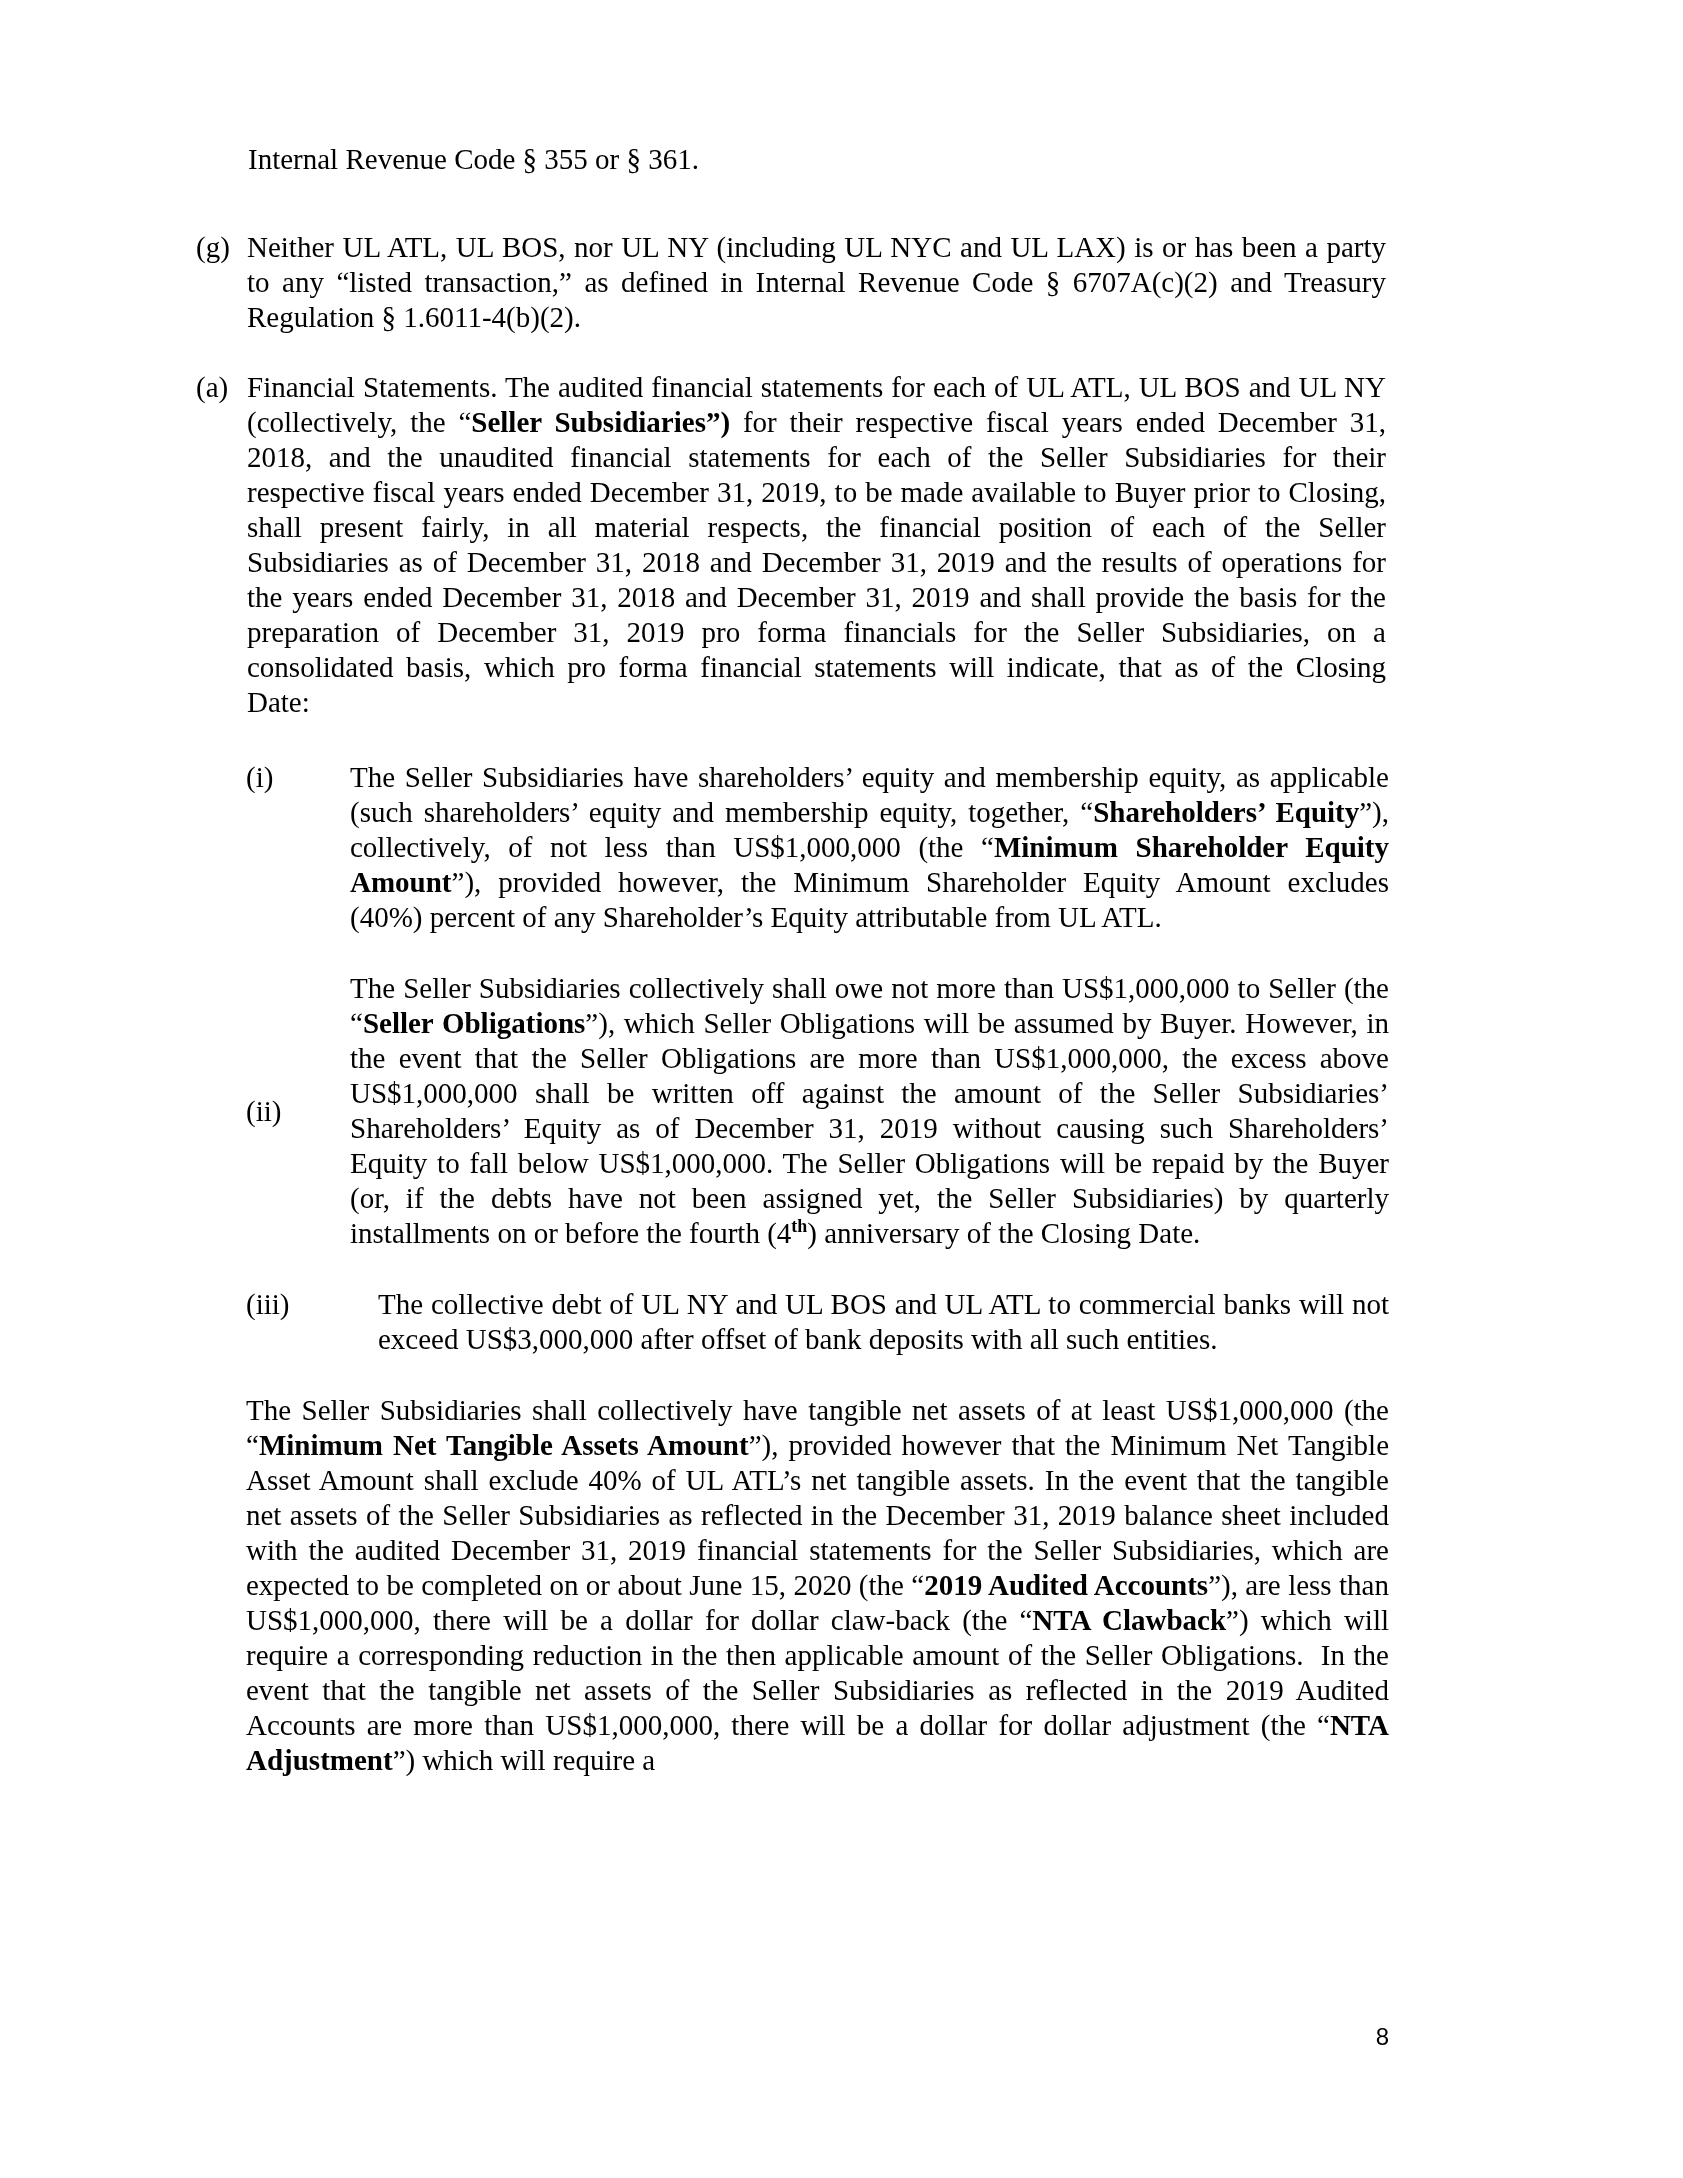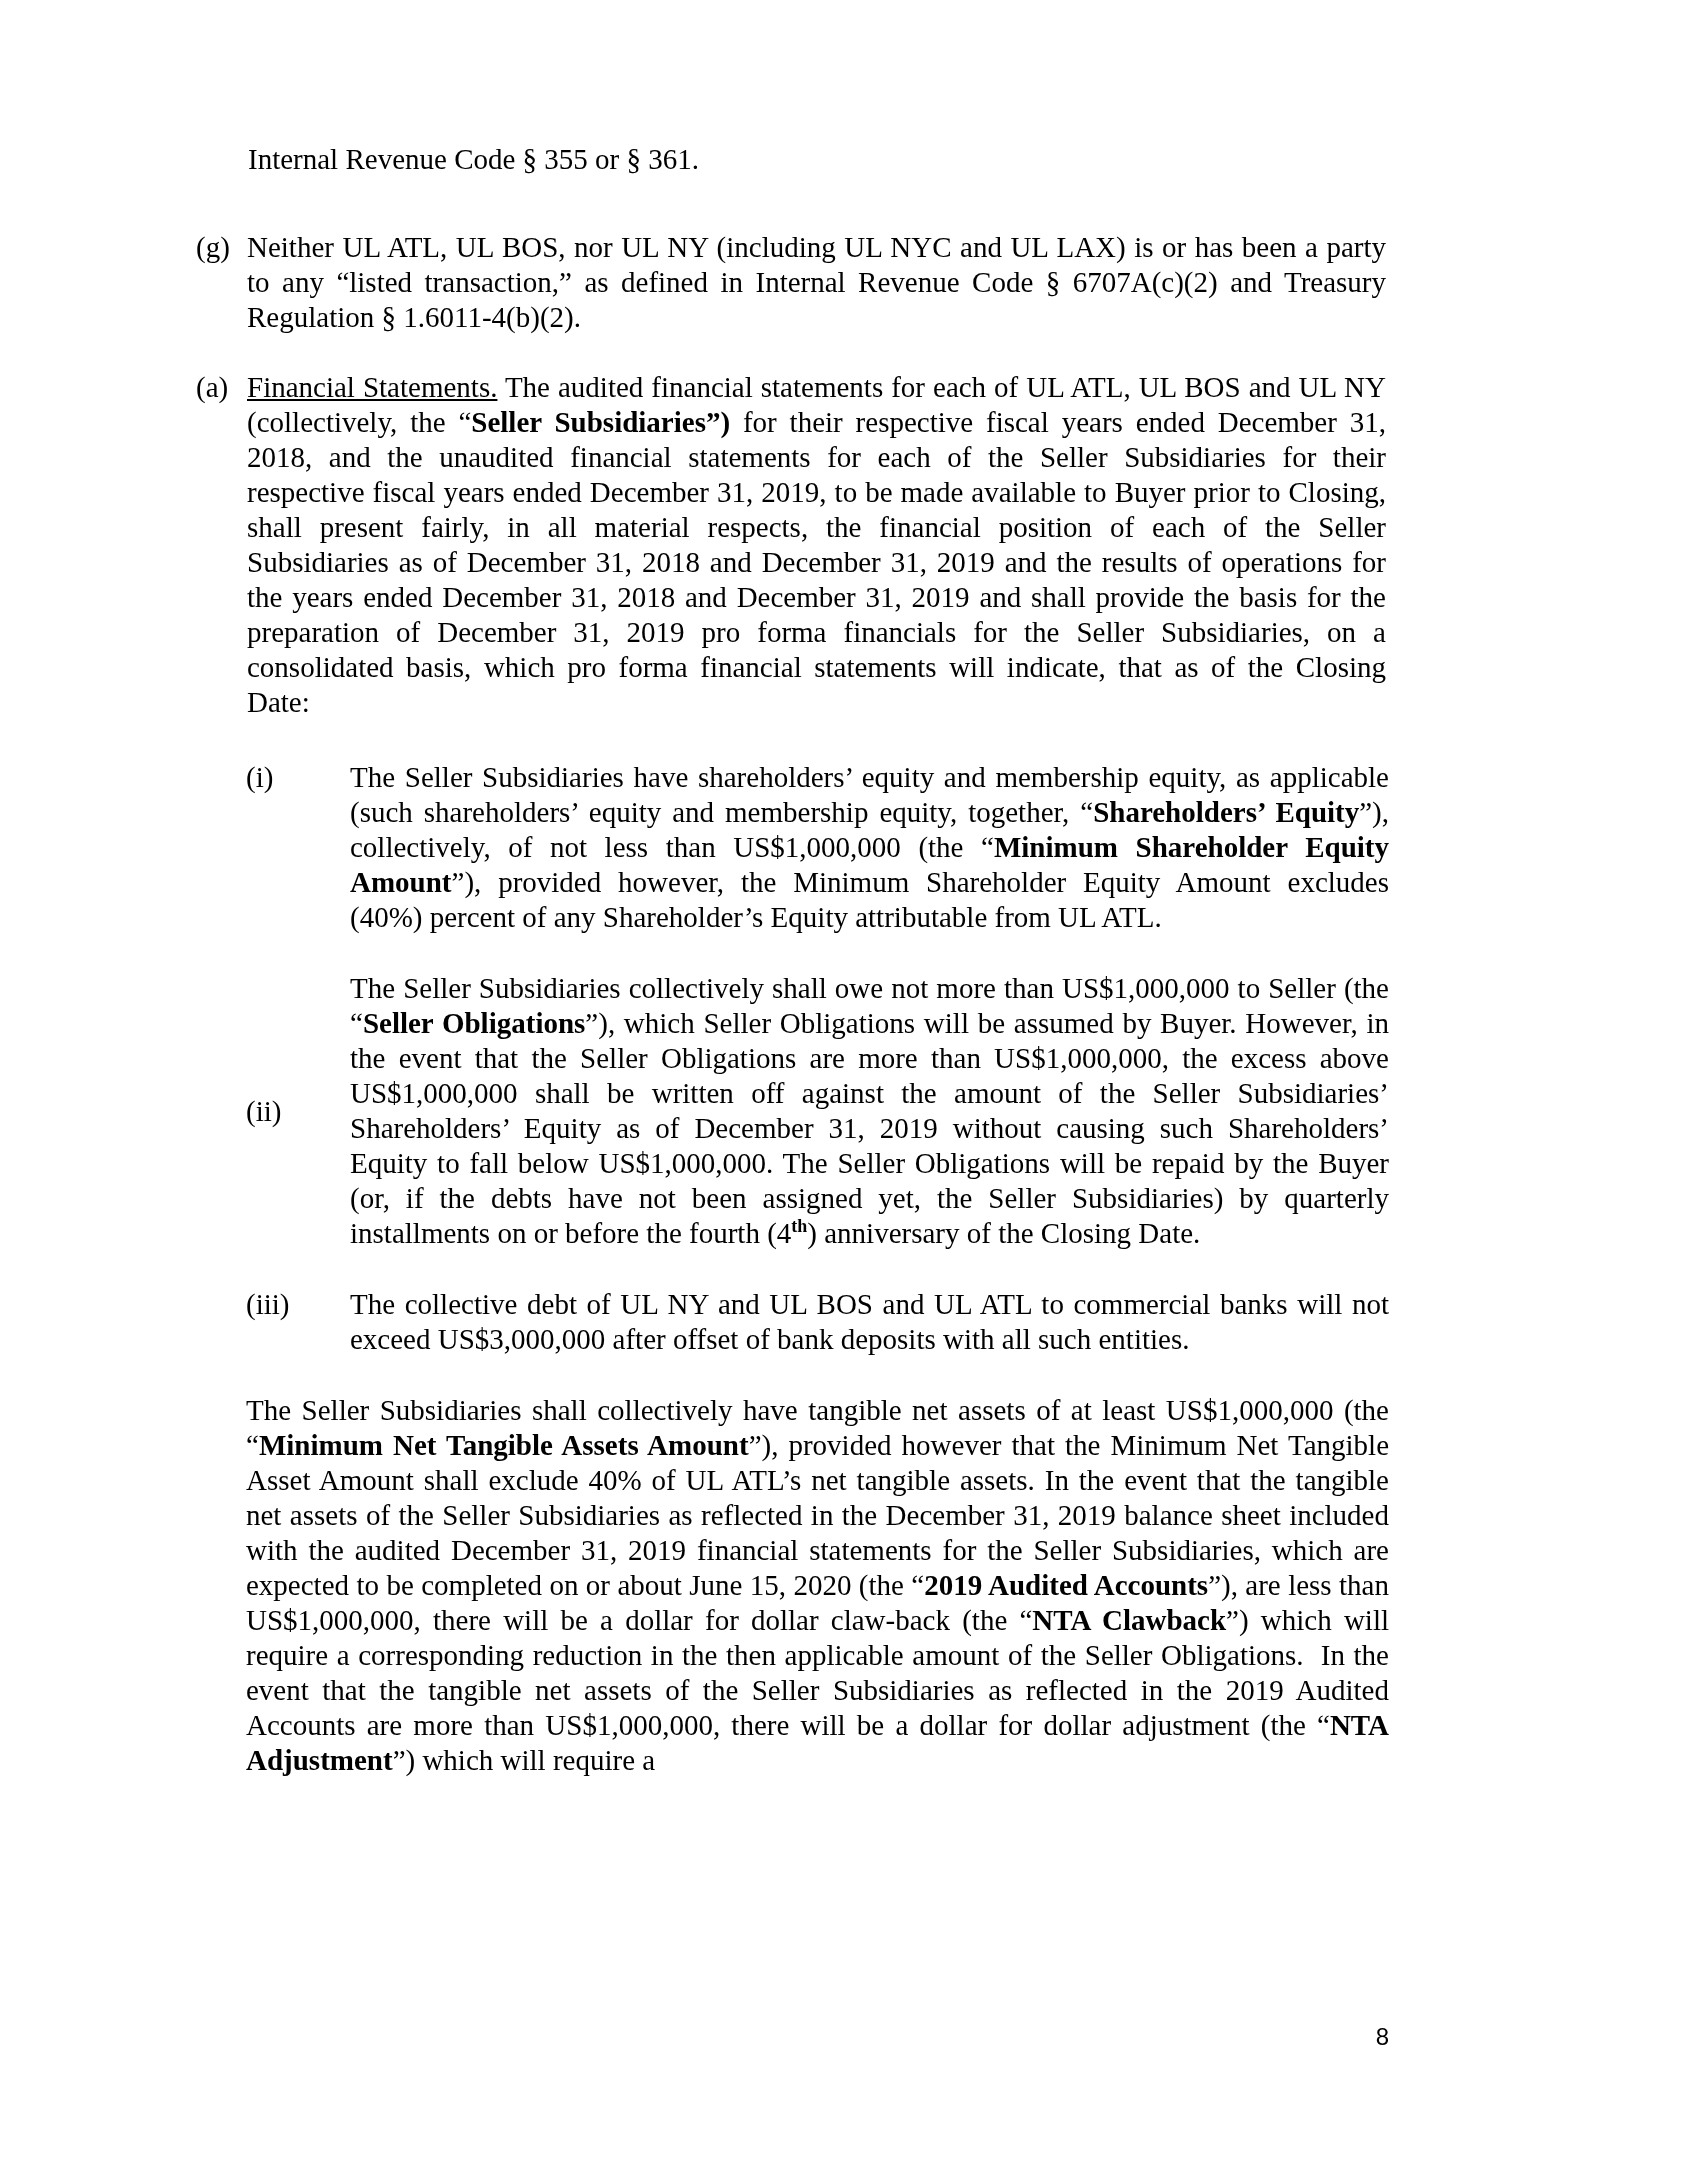--- a/index.html
+++ b/index.html
@@ -33,40 +33,40 @@
   .sub > .txt { flex: 1 1 auto; text-align: justify; }
   .clause-g   { margin-top: 53px; }
   .heading {
     margin: 99px 297px 0 149px;
     font-weight: bold;
   }
   .tabspace { display: inline-block; width: 31px; }
   .clause-a { margin-top: 35px; }
   .sub-i    { margin-top: 40px; }
   .sub-ii   { margin-top: 36px; align-items: center; }
-  .sub-iii  { margin-top: 36px; }
+  .sub-iii  { margin-top: 36px; gap: 28px; }
   .sub-iv   { margin-top: 36px; }
   .pageno {
     position: absolute;
     top: 2023px;
     left: 0;
     width: 1389px;
     text-align: right;
     font-family: "Liberation Sans", sans-serif;
     font-size: 24px;
     line-height: 28px;
   }
   .rich sup {
     font-size: 0.62em;
     line-height: 0;
     vertical-align: super;
     font-weight: bold;
   }
   .rich .b { font-weight: bold; }
-  .rich .u { text-decoration: underline; }
+  .rich .u { }
 </style>
 </head>
 <body>
 
 <div class="page">
 
   <p class="cont-line">Internal Revenue Code § 355 or § 361.</p>
 
   <div class="clause clause-g">
     <div class="lbl">(g)</div>

